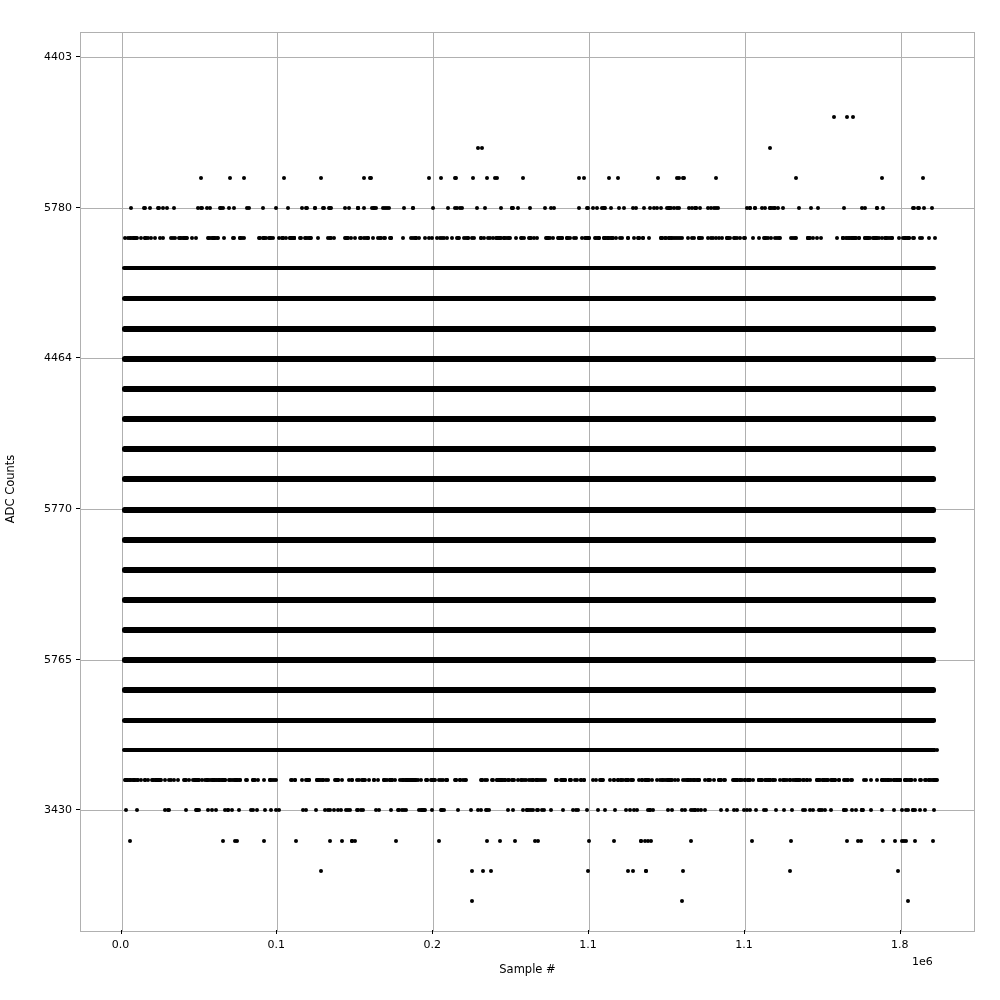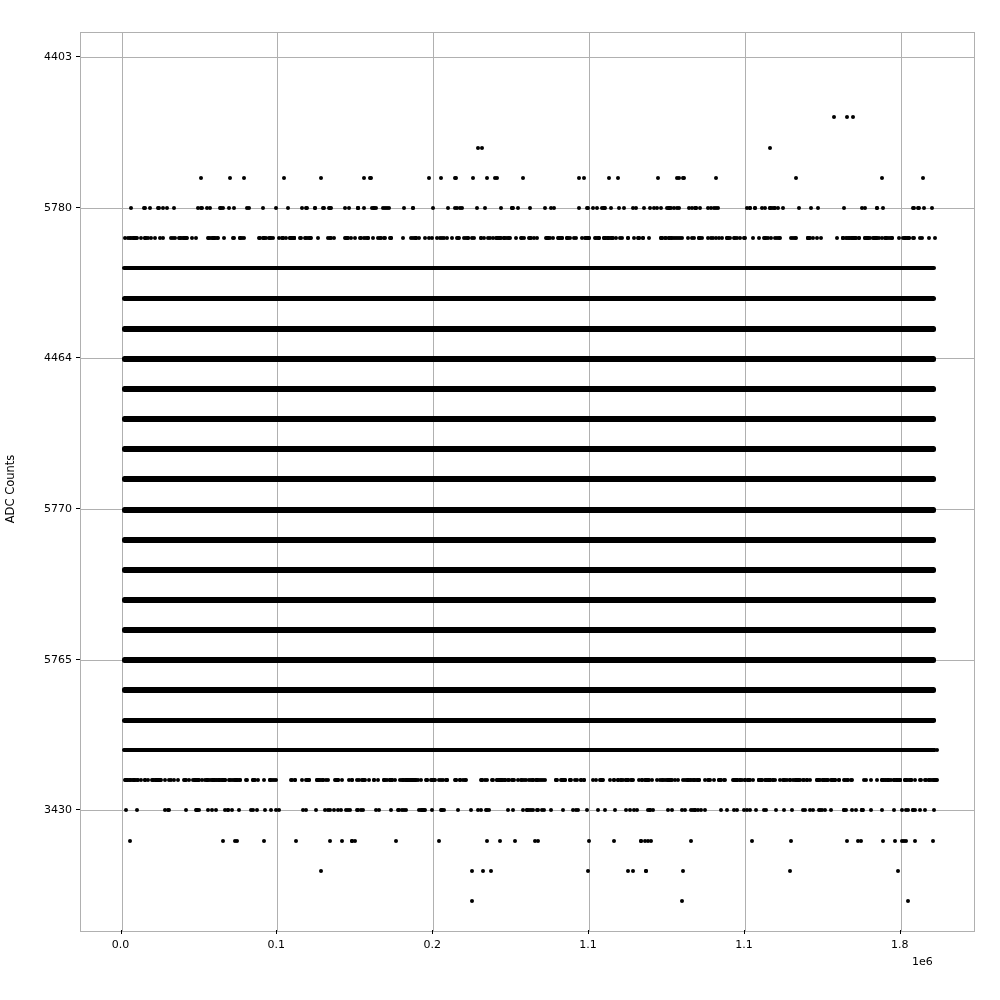--- a/index.html
+++ b/index.html
@@ -1778,20 +1778,21 @@
       <div class="sparse-dot" style="left: 388.805px; top: 835.732px;"></div>
       <div class="sparse-dot" style="left: 408.138px; top: 835.732px;"></div>
       <div class="sparse-dot" style="left: 707.278px; top: 835.732px;"></div>
       <div class="sparse-dot" style="left: 544.885px; top: 835.732px;"></div>
       <div class="sparse-dot" style="left: 824.989px; top: 865.866px;"></div>
       <div class="sparse-dot" style="left: 598.706px; top: 865.866px;"></div>
       <div class="sparse-dot" style="left: 389.304px; top: 865.866px;"></div>
     </div>
 
 
+  <div id="xlabel">Sample #</div>
   <div id="ylabel">ADC Counts</div>
   <div id="xexp">1e6</div>
 
 <div class="tick-v" style="left: 120.52px; top: 930px;"></div>
     <div class="xticklabel" style="left: 120.52px;">0.0</div>
     <div class="tick-v" style="left: 276.366px; top: 930px;"></div>
     <div class="xticklabel" style="left: 276.366px;">0.1</div>
     <div class="tick-v" style="left: 432.213px; top: 930px;"></div>
     <div class="xticklabel" style="left: 432.213px;">0.2</div>
     <div class="tick-v" style="left: 588.059px; top: 930px;"></div>

